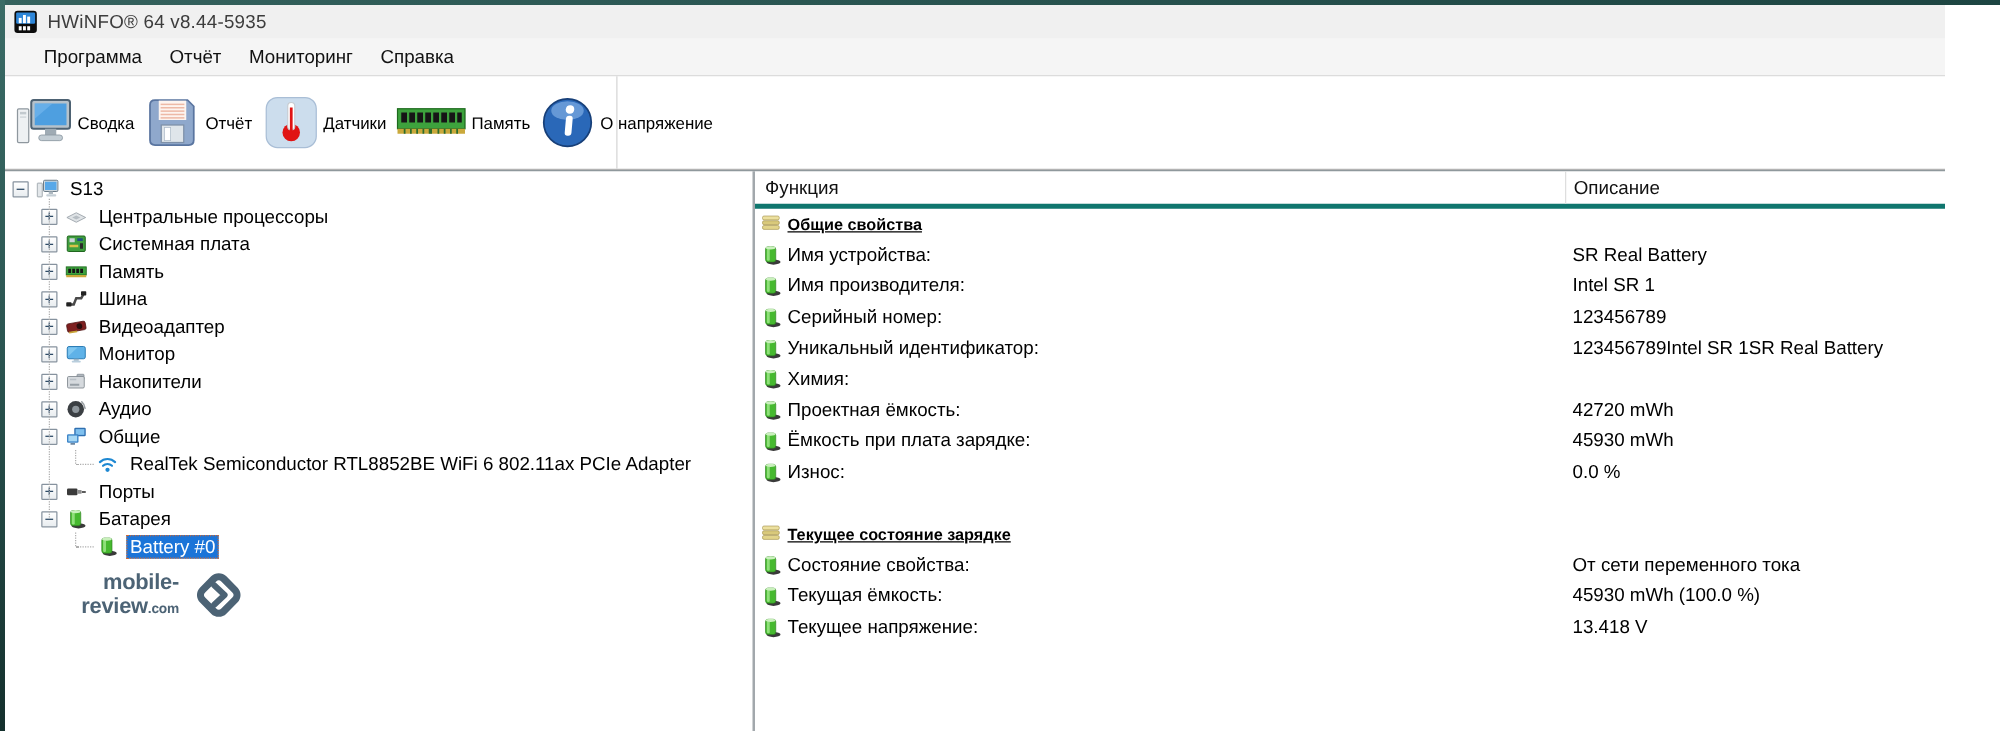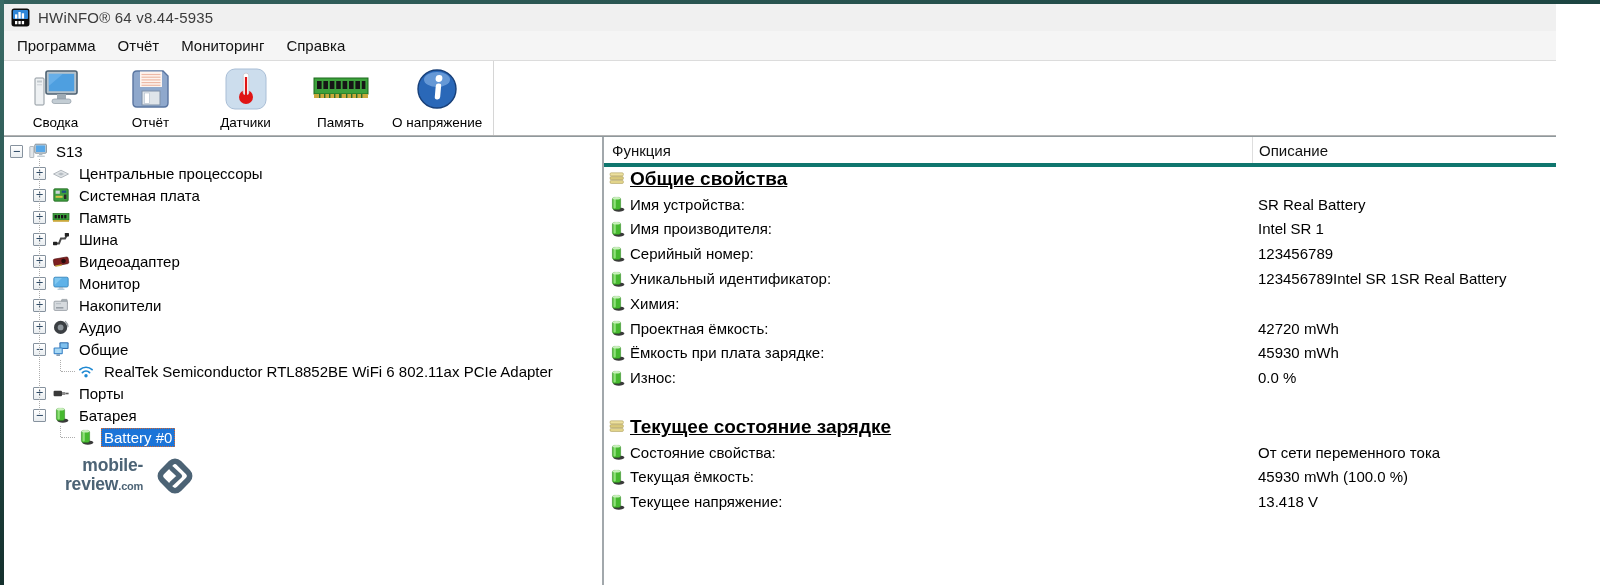--- a/index.html
+++ b/index.html
@@ -16,28 +16,28 @@
 
   
   .titlebar { height:27px; background:#f0f0f0; display:flex; align-items:center;
               padding-left:7px; gap:8px; flex:0 0 auto; }
   .titlebar .title { font-size:15px; color:#3c3c3c; letter-spacing:.2px; }
   .icon { display:inline-flex; align-items:center; justify-content:center; }
   .icon svg { display:block; }
 
   
   .menubar { height:29px; background:#f5f5f5; display:flex; align-items:center;
-             padding-left:2px; flex:0 0 auto; }
+             padding-left:20px; flex:0 0 auto; }
   .menu-item { font-size:15px; color:#111; padding:4px 11px; cursor:default; }
 
   
   .toolbar { height:76px; background:#fff; border-top:1px solid #dcdcdc;
              border-bottom:1px solid #b3b3b3; display:flex; align-items:center;
              padding-left:4px; position:relative; flex:0 0 auto; }
-  .tb-btn { min-width:95px; height:70px; display:flex; flex-direction:column;
+  .tb-btn { min-width:95px; height:70px; display:flex; flex-direction:row;
             align-items:center; justify-content:center; gap:4px; padding:0 4px; }
   .tb-label { font-size:13.5px; color:#000; white-space:nowrap; }
   .toolbar-sep { position:absolute; left:489px; top:0; bottom:0; width:1px; background:#d6d6d6; }
 
   
   .content { flex:1; display:flex; border-top:1px solid #8f989c; background:#fff; min-height:0; }
   .tree-panel { width:598px; position:relative; padding-top:3px; overflow:hidden; }
   .splitter { width:2px; background:#a2a8ac; }
   .details-panel { flex:1; display:flex; flex-direction:column; overflow:hidden; }
 
@@ -66,21 +66,21 @@
   
   .details-header { height:30px; display:grid; grid-template-columns:648px 1fr;
                     align-items:stretch; border-bottom:4px solid #0f766e; flex:0 0 auto; }
   .dh-cell { display:flex; align-items:center; font-size:15px; color:#111; padding-left:8px; }
   .dh-cell.desc { border-left:1px solid #dedede; padding-left:6px; }
   .detail-row { display:grid; grid-template-columns:648px 1fr; height:24.8px; align-items:center; }
   .dr-label { display:flex; align-items:center; padding-left:4px; gap:4px; white-space:nowrap;
               font-size:15px; color:#000; overflow:hidden; }
   .dr-label .icon { width:18px; height:18px; flex:0 0 auto; }
   .dr-value { padding-left:6px; font-size:15px; color:#000; white-space:nowrap; }
-  .detail-row.section .dr-label span.txt { font-weight:bold; text-decoration:underline; font-size:19px; }
+  .detail-row.section .dr-label span.txt { font-weight:bold; text-decoration:underline; font-size:13px; }
 </style>
 </head>
 <body>
 
 <div class="strip-top"></div>
 <div class="strip-left"></div>
 
 <div class="window">
 
   <div class="titlebar">

